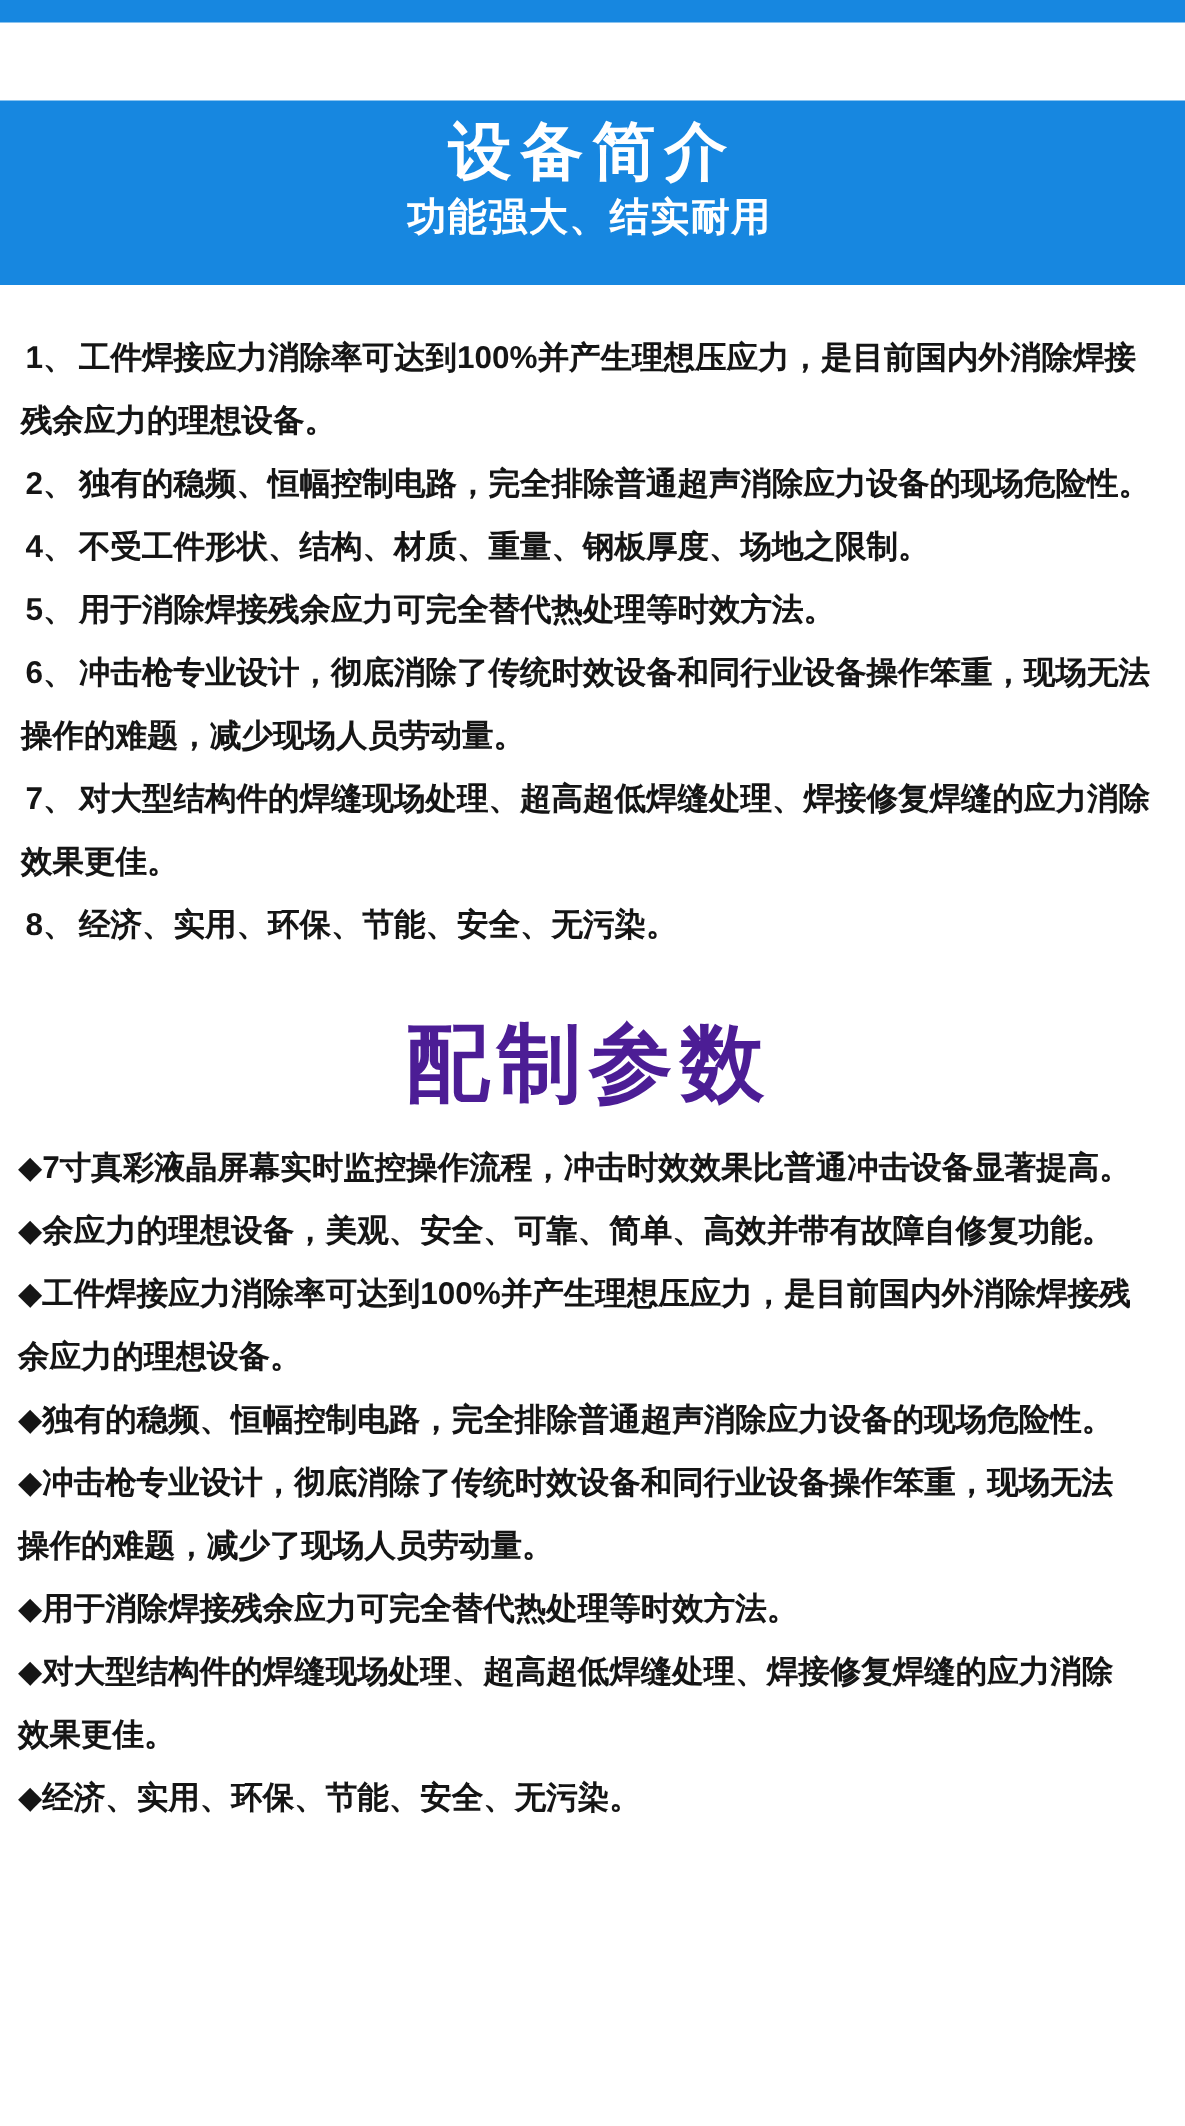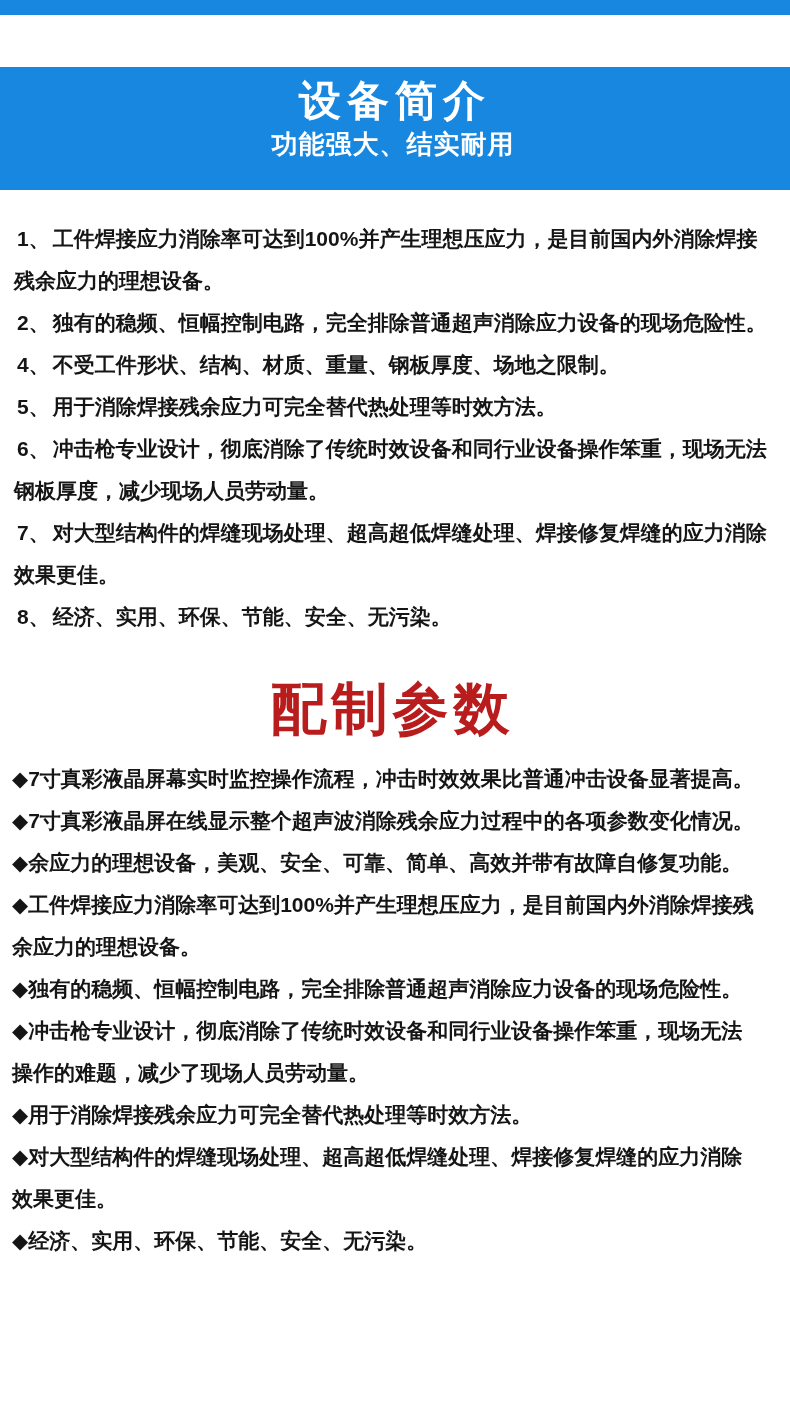--- a/index.html
+++ b/index.html
@@ -63,21 +63,21 @@
   .txt {
     white-space: pre-wrap;
   }
   .params-title {
     margin: 36px 5px 0 0;
     text-align: center;
     font-size: 56px;
     line-height: 70px;
     font-weight: 700;
     letter-spacing: 5px;
-    color: #b91c1c;
+    color: #4c1d95;
   }
   .params {
     padding: 14px 20px 0 12px;
   }
   .bullet {
     display: inline;
   }
 </style>
 </head>
 <body>
@@ -91,31 +91,30 @@
     <p class="banner-subtitle">功能强大、结实耐用</p>
   </header>
 
   <section class="intro">
     <p class="line"><span class="num">1、</span><span class="txt">工件焊接应力消除率可达到100%并产生理想压应力，是目前国内外消除焊接
 残余应力的理想设备。</span></p>
     <p class="line"><span class="num">2、</span><span class="txt">独有的稳频、恒幅控制电路，完全排除普通超声消除应力设备的现场危险性。</span></p>
     <p class="line"><span class="num">4、</span><span class="txt">不受工件形状、结构、材质、重量、钢板厚度、场地之限制。</span></p>
     <p class="line"><span class="num">5、</span><span class="txt">用于消除焊接残余应力可完全替代热处理等时效方法。</span></p>
     <p class="line"><span class="num">6、</span><span class="txt">冲击枪专业设计，彻底消除了传统时效设备和同行业设备操作笨重，现场无法
-钢板厚度，减少现场人员劳动量。</span></p>
+操作的难题，减少现场人员劳动量。</span></p>
     <p class="line"><span class="num">7、</span><span class="txt">对大型结构件的焊缝现场处理、超高超低焊缝处理、焊接修复焊缝的应力消除
 效果更佳。</span></p>
     <p class="line"><span class="num">8、</span><span class="txt">经济、实用、环保、节能、安全、无污染。</span></p>
   </section>
 
   <h2 class="params-title">配制参数</h2>
 
   <section class="params">
     <p class="line"><span class="bullet">◆</span><span class="txt">7寸真彩液晶屏幕实时监控操作流程，冲击时效效果比普通冲击设备显著提高。</span></p>
-    <p class="line"><span class="bullet">◆</span><span class="txt">7寸真彩液晶屏在线显示整个超声波消除残余应力过程中的各项参数变化情况。</span></p>
     <p class="line"><span class="bullet">◆</span><span class="txt">余应力的理想设备，美观、安全、可靠、简单、高效并带有故障自修复功能。</span></p>
     <p class="line"><span class="bullet">◆</span><span class="txt">工件焊接应力消除率可达到100%并产生理想压应力，是目前国内外消除焊接残
 余应力的理想设备。</span></p>
     <p class="line"><span class="bullet">◆</span><span class="txt">独有的稳频、恒幅控制电路，完全排除普通超声消除应力设备的现场危险性。</span></p>
     <p class="line"><span class="bullet">◆</span><span class="txt">冲击枪专业设计，彻底消除了传统时效设备和同行业设备操作笨重，现场无法
 操作的难题，减少了现场人员劳动量。</span></p>
     <p class="line"><span class="bullet">◆</span><span class="txt">用于消除焊接残余应力可完全替代热处理等时效方法。</span></p>
     <p class="line"><span class="bullet">◆</span><span class="txt">对大型结构件的焊缝现场处理、超高超低焊缝处理、焊接修复焊缝的应力消除
 效果更佳。</span></p>
     <p class="line"><span class="bullet">◆</span><span class="txt">经济、实用、环保、节能、安全、无污染。</span></p>

